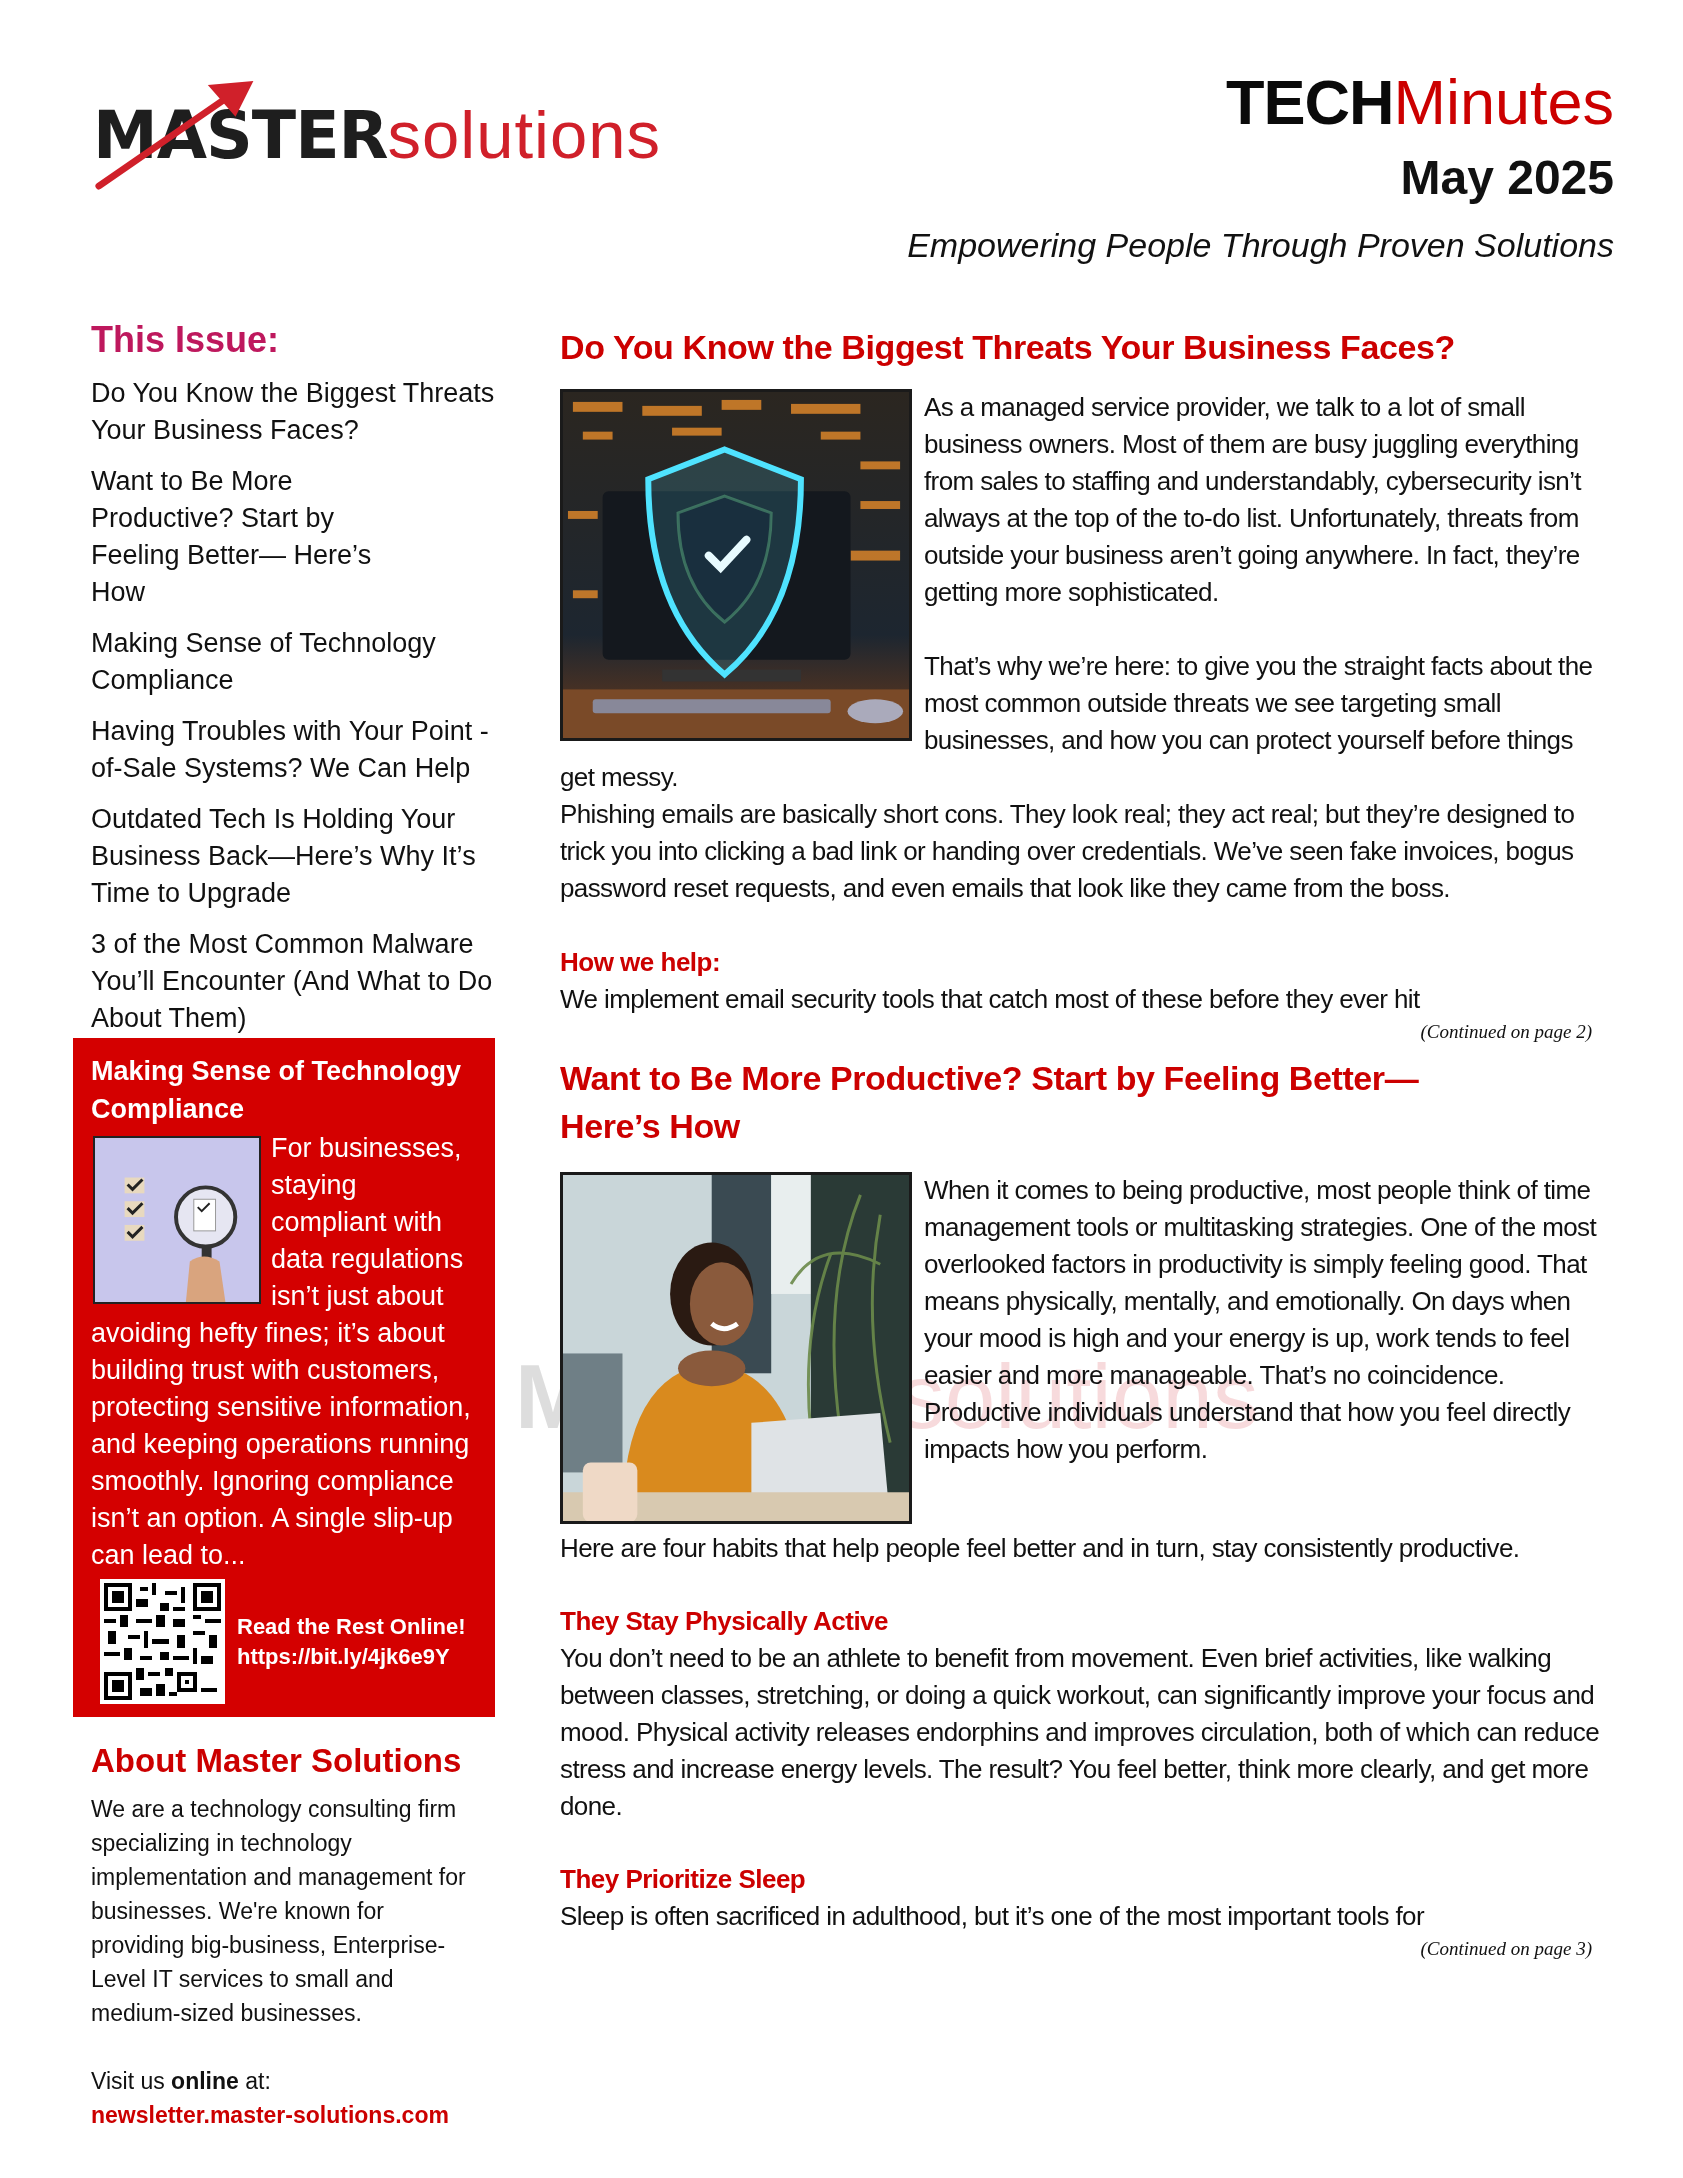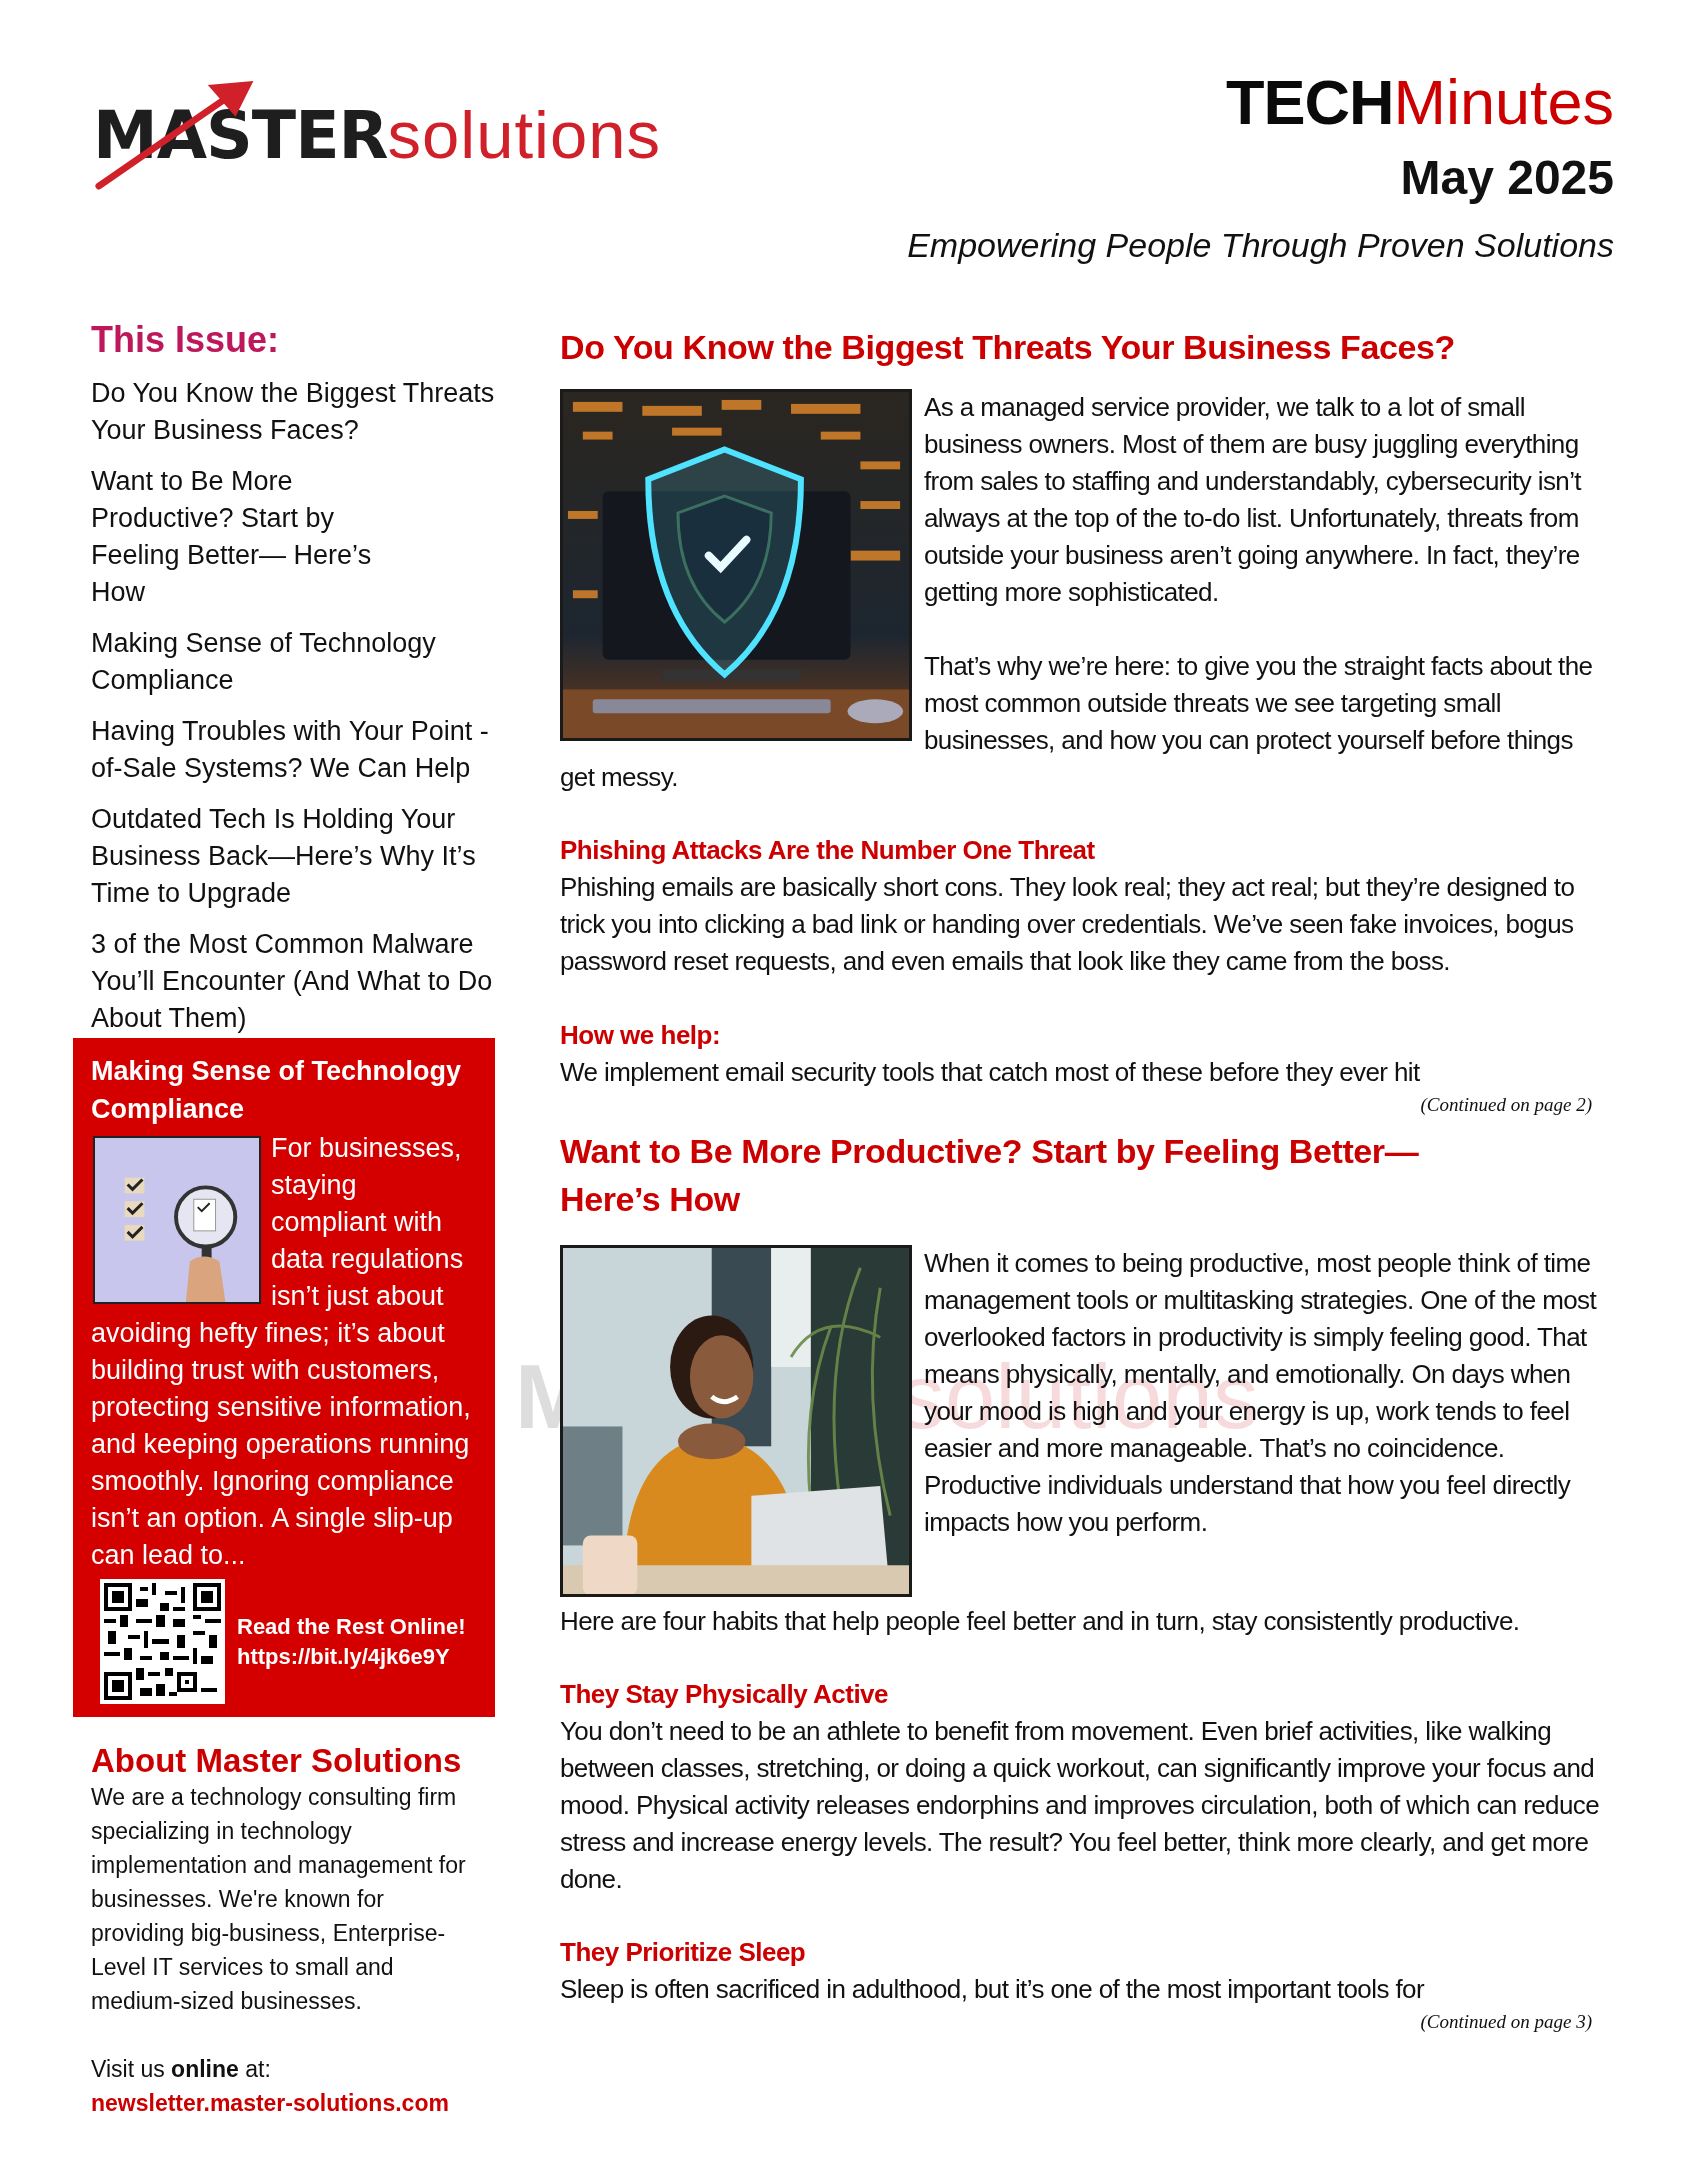--- a/index.html
+++ b/index.html
@@ -27,21 +27,21 @@
 
   .promo { position: absolute; left: 73px; top: 1038px; width: 422px; height: 679px; background: #d40000; color: #fff; box-sizing: border-box; padding: 14px 18px; }
   .promo-title { font-weight: bold; font-size: 27px; line-height: 38px; }
   .promo-body { font-size: 27px; line-height: 37px; margin-top: 2px; }
   .promo-img { float: left; width: 168px; height: 168px; margin: 6px 10px 4px 2px; border: 2px solid #222; box-sizing: border-box; background: #c9c7ea; position: relative; overflow: hidden; }
   .promo-cta { position: absolute; left: 27px; top: 541px; display: flex; align-items: center; }
   .qr { width: 125px; height: 125px; background: #fff; padding: 4px; box-sizing: border-box; }
   .cta-text { margin-left: 12px; font-weight: bold; font-size: 22px; line-height: 30px; }
 
   .about { position: absolute; left: 91px; top: 1742px; width: 416px; }
-  .about-title { color: #cc0000; font-weight: bold; font-size: 33px; margin: 0 0 0 0; }
+  .about-title { color: #cc0000; font-weight: bold; font-size: 33px; margin: 0 0 12px 0; }
   .about-body { font-size: 23px; line-height: 34px; }
   .about-visit { font-size: 23px; line-height: 34px; margin-top: 34px; }
   .about-link { color: #cc0000; font-weight: bold; font-size: 23px; line-height: 34px; text-decoration: none; }
 
   
   .main { position: absolute; left: 560px; top: 323px; width: 1040px; }
   .art-title { color: #cc0000; font-weight: bold; font-size: 34px; line-height: 48px; margin: 0; letter-spacing: -0.4px; }
   .body-text { font-family: "Liberation Sans", sans-serif; font-size: 26px; line-height: 37px; color: #111; letter-spacing: -0.6px; }
   .sub-head { color: #cc0000; font-weight: bold; font-size: 26px; line-height: 37px; letter-spacing: -0.5px; }
   .cont { font-family: "Liberation Serif", serif; font-style: italic; font-size: 19px; text-align: right; line-height: 28px; padding-right: 8px; }
@@ -214,21 +214,20 @@
           <ellipse cx="315" cy="322" rx="28" ry="12" fill="#aab"></ellipse>
           <path d="M163 58 L240 88 Q240 220 163 285 Q86 220 86 88 Z" fill="rgba(80,200,230,0.18)" stroke="#4fe3ff" stroke-width="6"></path>
           <path d="M163 105 L210 122 Q210 195 163 232 Q116 195 116 122 Z" fill="rgba(20,40,60,0.5)" stroke="#8fa" stroke-opacity="0.3" stroke-width="3"></path>
           <path d="M147 165 l12 12 l26 -28" stroke="#e8fbff" stroke-width="8" fill="none" stroke-linecap="round"></path>
         </svg>
       </div>
       <p style="margin:0">As a managed service provider, we talk to a lot of small business owners. Most of them are busy juggling everything from sales to staffing and understandably, cybersecurity isn’t always at the top of the to-do list. Unfortunately, threats from outside your business aren’t going anywhere. In fact, they’re getting more sophisticated.</p>
       <p style="margin:37px 0 0 0">That’s why we’re here: to give you the straight facts about the most common outside threats we see targeting small businesses, and how you can protect yourself before things get messy.</p>
     </div>
     <div style="clear:both"></div>
-    <div class="sub-head" style="margin-top:36px">Phishing Attacks Are the Number One Threat</div>
     <p class="body-text" style="margin:0">Phishing emails are basically short cons. They look real; they act real; but they’re designed to trick you into clicking a bad link or handing over credentials. We’ve seen fake invoices, bogus password reset requests, and even emails that look like they came from the boss.</p>
     <div class="sub-head" style="margin-top:37px">How we help:</div>
     <p class="body-text" style="margin:0">We implement email security tools that catch most of these before they ever hit</p>
     <div class="cont">(Continued on page 2)</div>
   </article>
 
   <article style="margin-top:8px">
     <h1 class="art-title" style="width:931px">Want to Be More Productive? Start by Feeling Better— Here’s How</h1>
     <div class="body-text" style="margin-top:22px">
       <div class="float-img">

